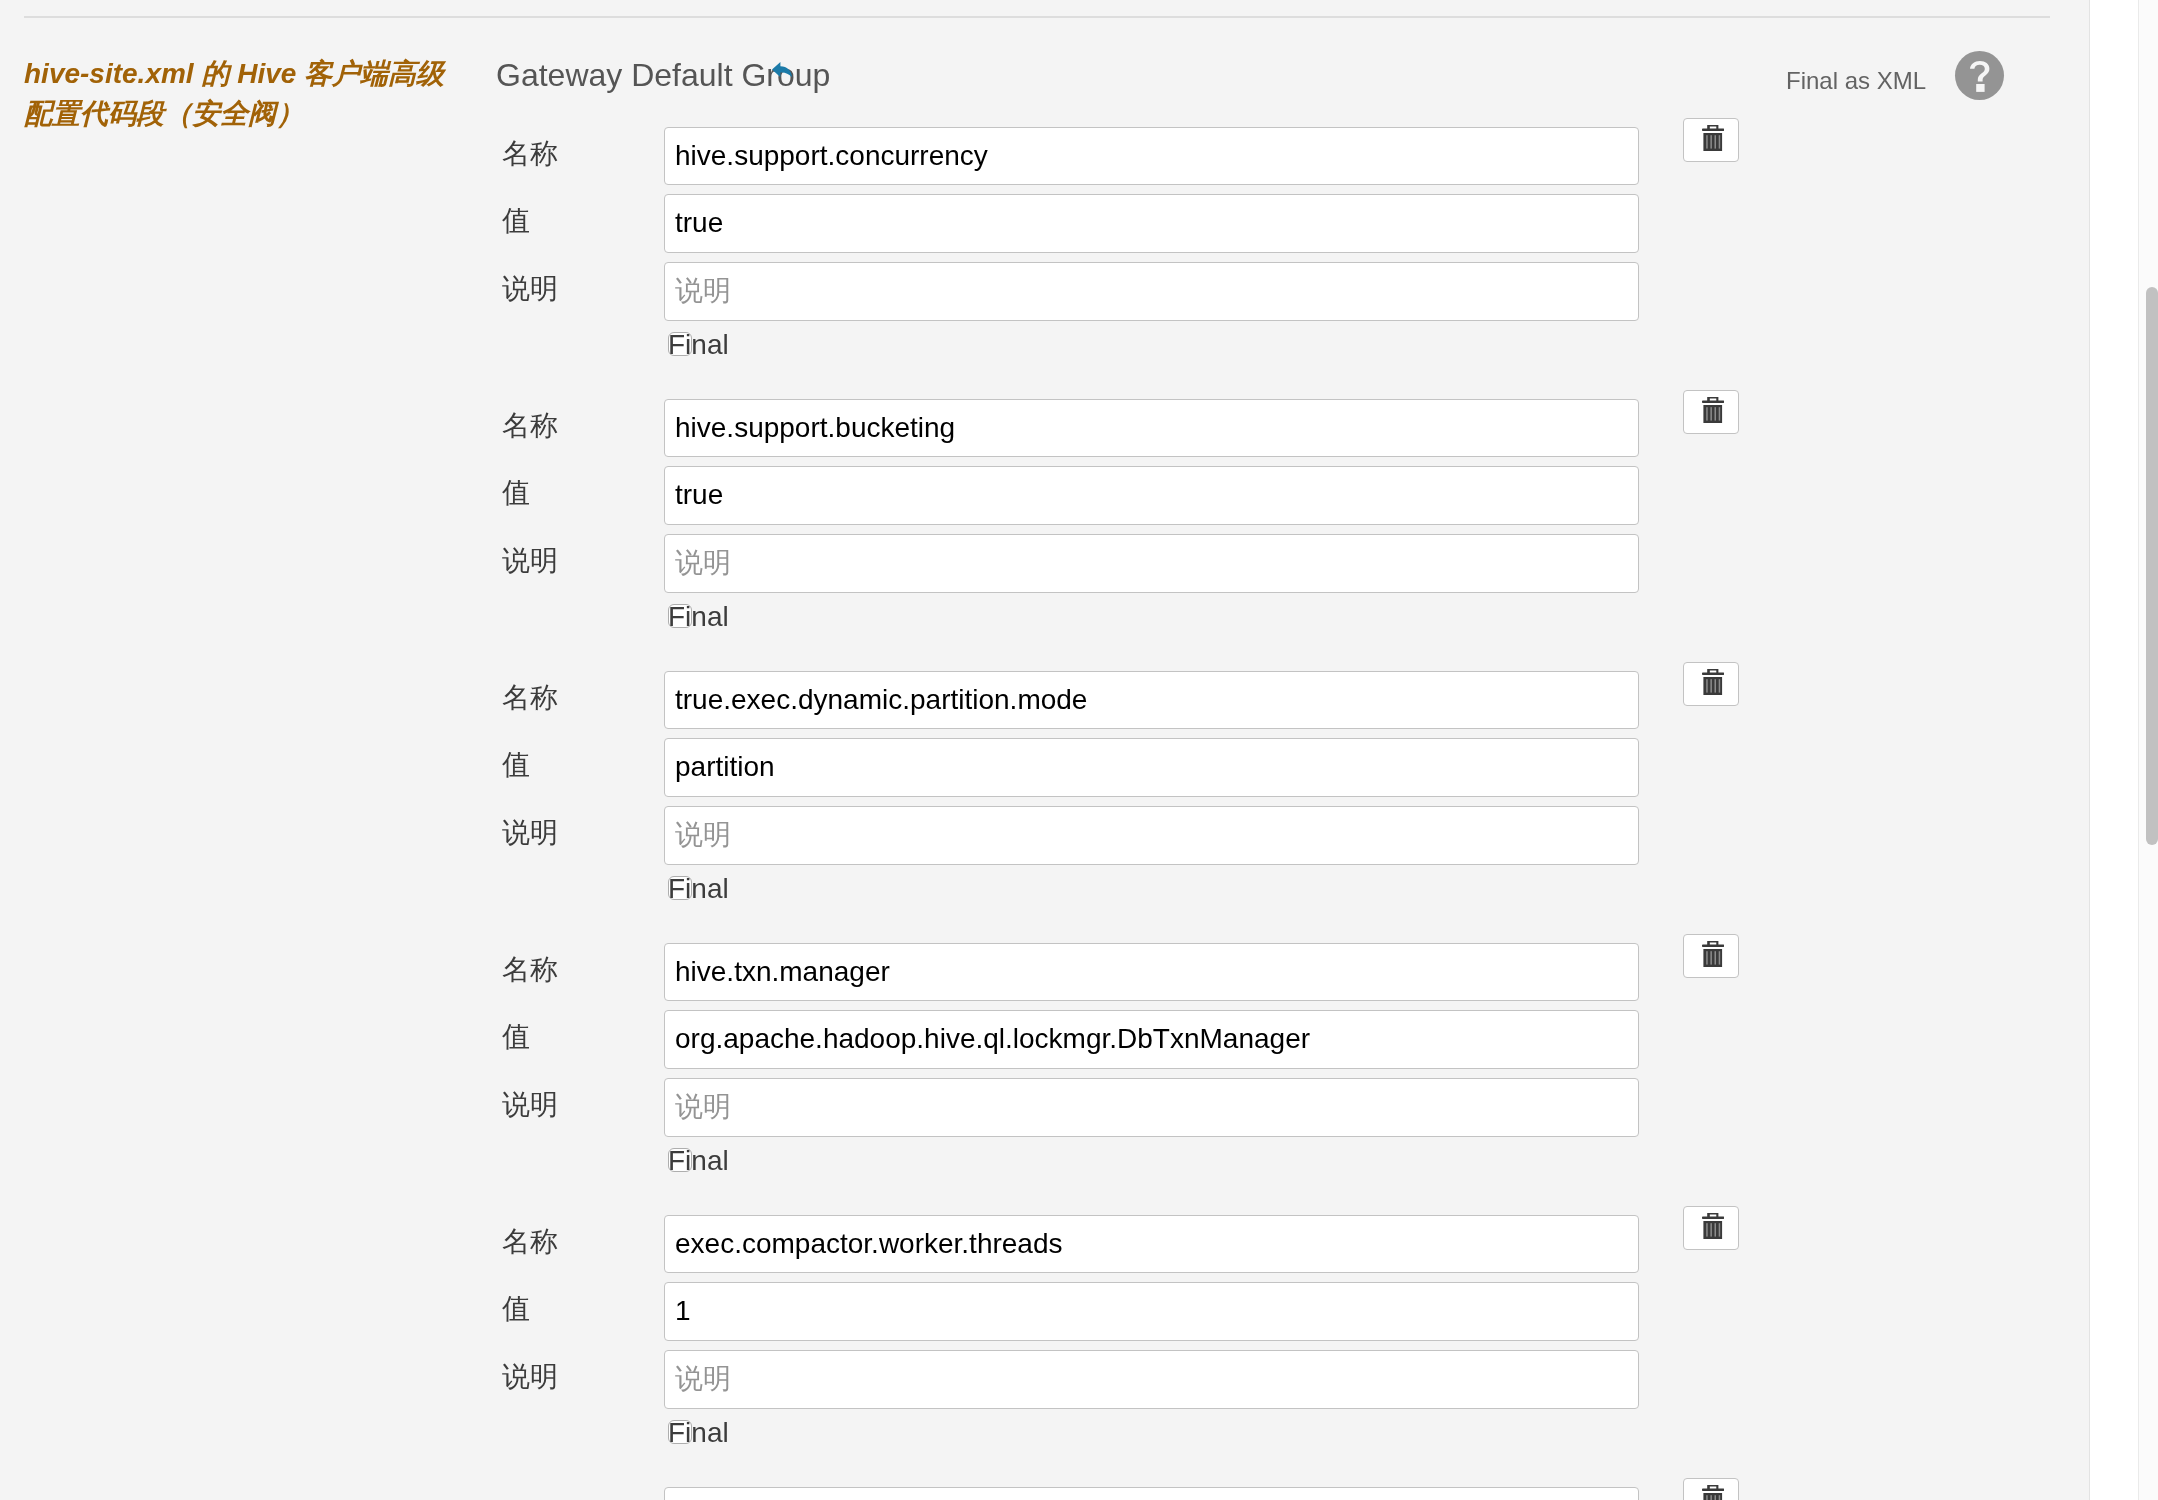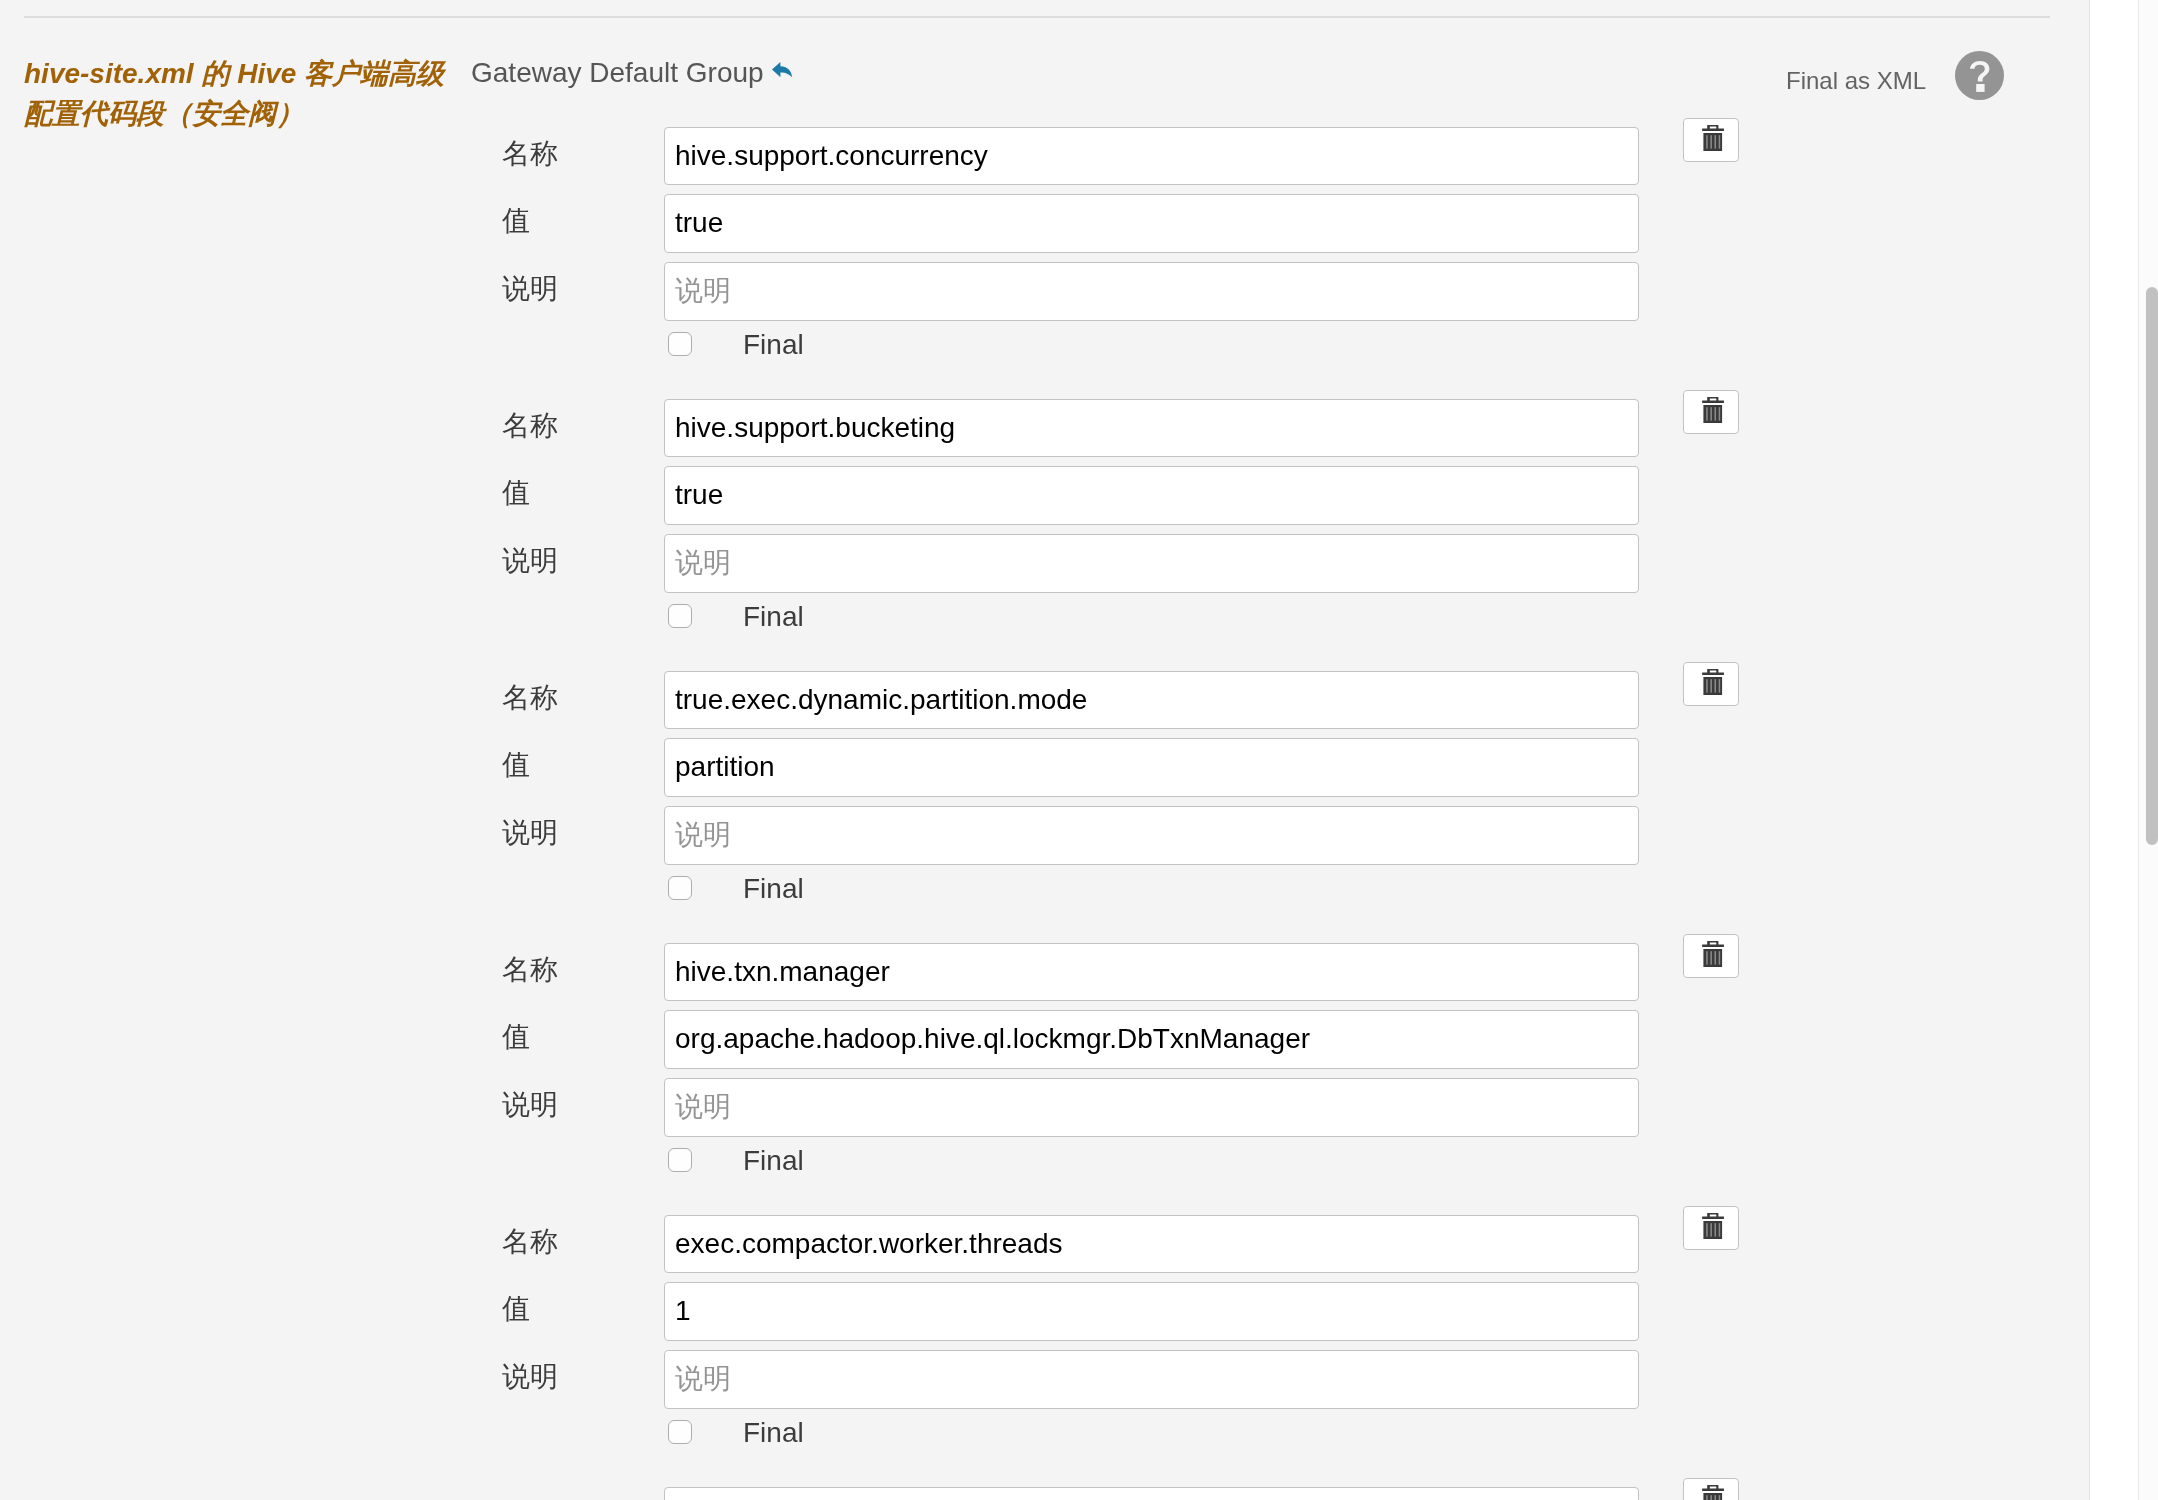--- a/index.html
+++ b/index.html
@@ -14,35 +14,35 @@
   .pagesep { position:absolute; left:2089px; top:0; width:1px; height:1500px; background:#e3e3e3; }
   .gutter { position:absolute; left:2090px; top:0; width:48px; height:1500px; background:#ffffff; }
   .gutsep { position:absolute; left:2138px; top:0; width:1px; height:1500px; background:#eaeaea; }
   .sbtrack { position:absolute; left:2139px; top:0; width:19px; height:1500px; background:#fbfbfb; }
   .sbthumb { position:absolute; left:7px; top:287px; width:12px; height:558px; background:#c1c1c1; border-radius:6px; }
 
   .hrule { position:absolute; left:24px; top:16px; width:2026px; height:2px; background:#dddddd; }
 
   .title { position:absolute; left:24px; top:54px; width:432px;
            font-size:28px; font-weight:bold; color:#a16207; line-height:40px;font-style:italic; }
-  .groupname { position:absolute; left:471px; top:57px; font-size:28px; color:#555555; }
+  .groupname { position:absolute; left:496px; top:57px; font-size:32px; color:#555555; }
   .undo { position:absolute; left:771.9px; top:61.8px; width:20px; height:16px; }
   .xml { position:absolute; left:1786px; top:67px; font-size:24px; color:#636363; }
   .help { position:absolute; left:1955px; top:51px; width:49px; height:49px; border-radius:50%; background:#949494; }
   .help svg { position:absolute; left:14.8px; top:9.8px; display:block; }
   .delbtn svg { position:absolute; left:17.9px; top:6.05px; display:block; }
 
   .lbl { position:absolute; font-size:28px; color:#3c3c3c; }
   .inp { position:absolute; left:664px; width:975px; height:58.5px; background:#fff;
          border:1.5px solid #c3c3c3; border-radius:4px; font-size:28px; color:#000000;
          padding:0 10px; line-height:55px; white-space:nowrap; overflow:hidden; }
   .inp.ph { color:#949494; }
   .cb { position:absolute; left:668px; width:24px; height:24px; background:#fefefe;
         border:1px solid #aeaeae; border-radius:6px; }
-  .cblbl { position:absolute; left:743px; font-size:28px; color:#3c3c3c; }
+  .cblbl { position:absolute; left:668px; font-size:28px; color:#3c3c3c; }
   .delbtn { position:absolute; left:1683px; width:56px; height:44px; background:#fff;
             border:1.5px solid #c3c3c3; border-radius:4px; }
 </style>
 </head>
 <body>
 
 <div class="page">
   <div class="hrule"></div>
   <div class="title">hive-site.xml 的 Hive 客户端高级配置代码段（安全阀）</div>
   <div class="groupname">Gateway Default Group</div>

